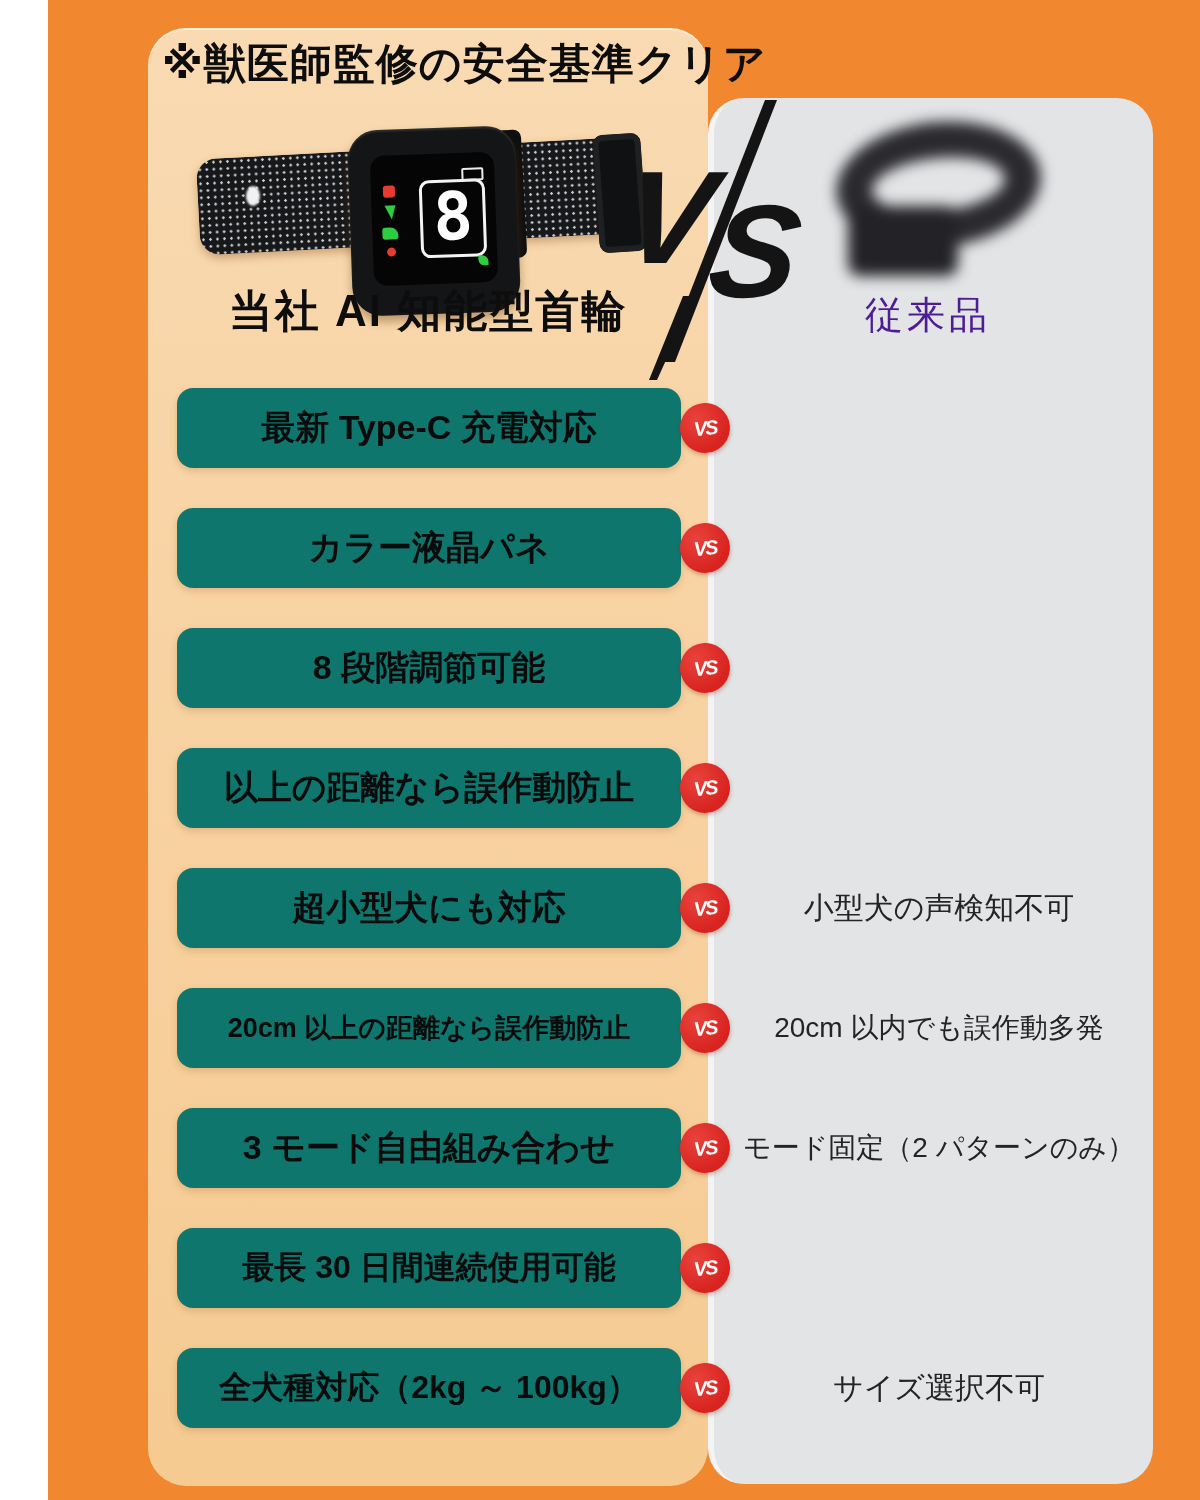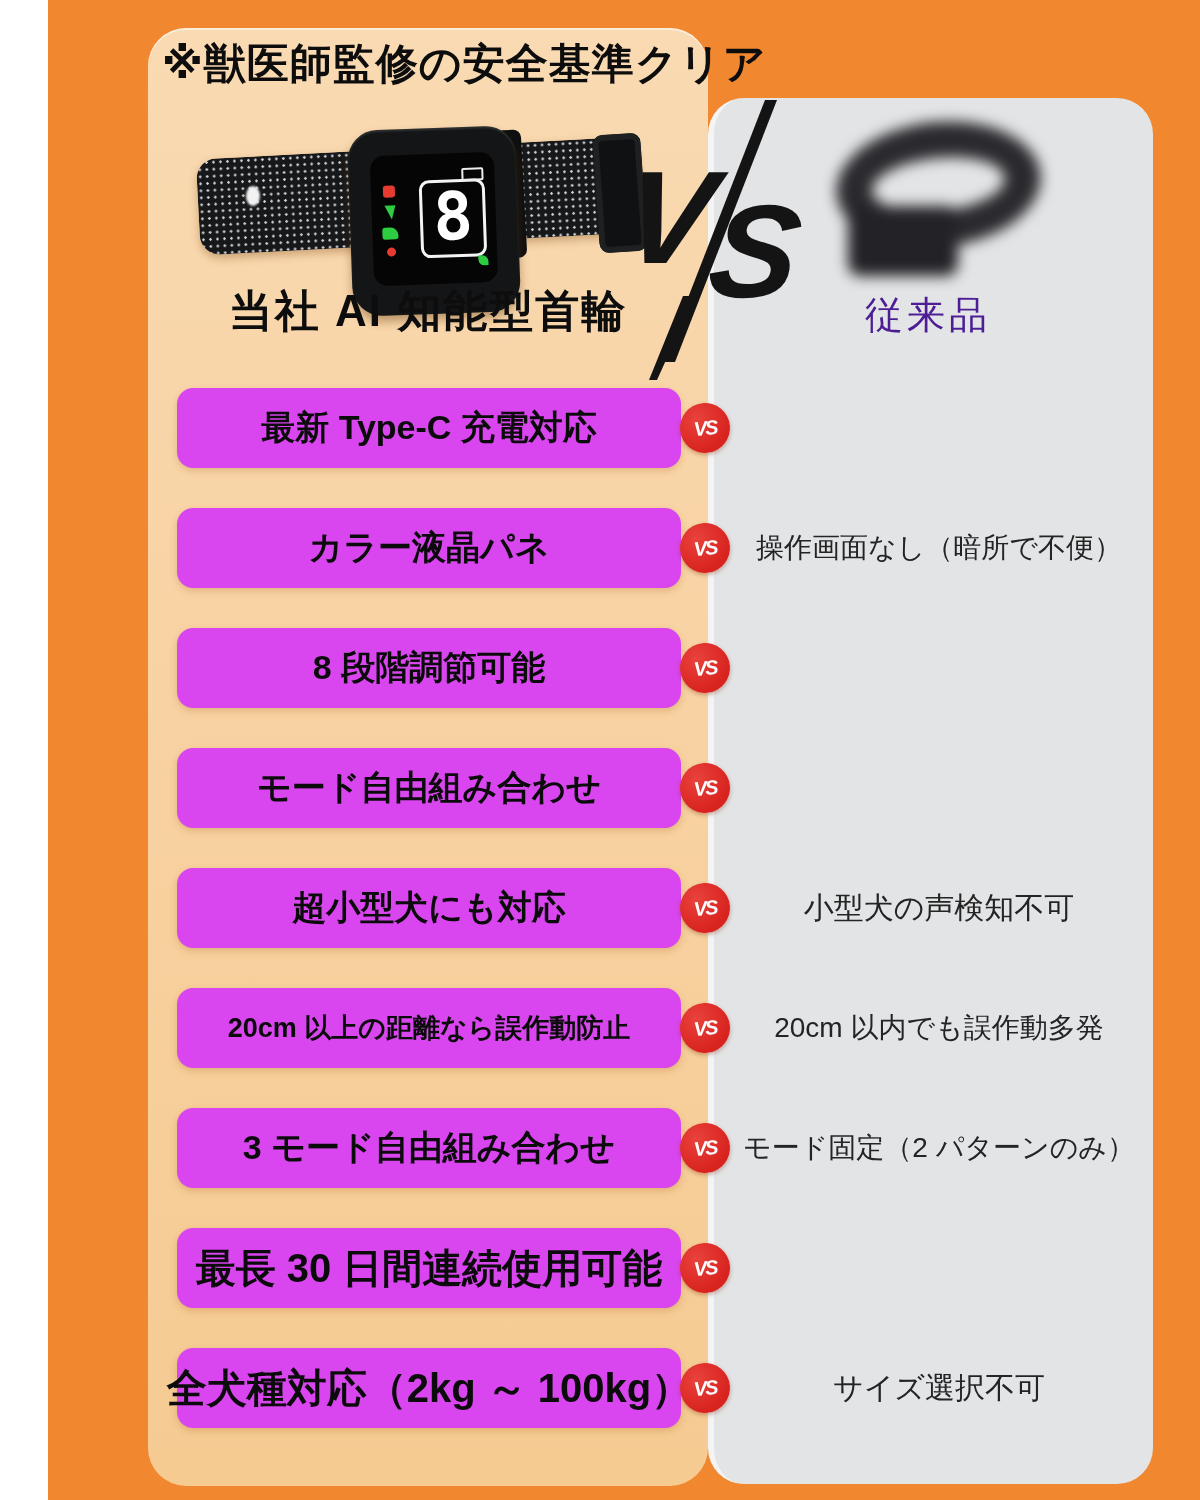--- a/index.html
+++ b/index.html
@@ -58,24 +58,24 @@
   .vs-big svg{position:absolute;left:0;top:0;}
 
   
   .old-collar{position:absolute;left:770px;top:110px;width:250px;height:185px;filter:blur(7px);}
   .old-ring{position:absolute;left:18px;top:12px;width:205px;height:125px;border:36px solid #2A2A2E;
     border-radius:50%;box-sizing:border-box;transform:rotate(-6deg);}
   .old-box{position:absolute;left:30px;top:96px;width:110px;height:70px;background:#232327;border-radius:12px;}
 
   
   .row{position:absolute;left:0;top:calc(388px + var(--i) * 120px);width:1200px;height:80px;}
-  .pill{position:absolute;left:129px;top:0;width:504px;height:80px;background:#d946ef;
+  .pill{position:absolute;left:129px;top:0;width:504px;height:80px;background:#0f766e;
     border-radius:16px;box-shadow:0 3px 7px rgba(170,105,40,.28);display:flex;align-items:center;
     justify-content:center;font-size:34px;font-weight:800;color:#0B0B0B;white-space:nowrap;}
-  .pill.f-md{font-size:40px;}
+  .pill.f-md{font-size:32px;}
   .pill.f-sm{font-size:27px;}
   .vs-badge{position:absolute;left:632px;top:15px;width:50px;height:50px;border-radius:50%;
     background:radial-gradient(circle at 35% 30%,#E9423C,#D8231F 70%);display:flex;align-items:center;justify-content:center;
     color:#FFFFFF;font-style:italic;font-weight:800;font-size:20px;letter-spacing:-2px;
     transform:rotate(-6deg);box-shadow:0 2px 4px rgba(120,40,10,.35);z-index:4;}
   .old-text{position:absolute;left:686px;top:0;width:410px;height:80px;display:flex;align-items:center;
     justify-content:center;font-size:30px;font-weight:400;color:#242424;white-space:nowrap;}
   .old-text.t-sm{font-size:28px;}
   .old-text.t-xs{font-size:26px;}
 </style>
@@ -130,30 +130,29 @@
   <div class="h-right">従来品</div>
 
   <div class="row" style="--i:0">
     <div class="pill">最新 Type-C 充電対応</div>
     <div class="vs-badge">VS</div>
   </div>
 
   <div class="row" style="--i:1">
     <div class="pill">カラー液晶パネ</div>
     <div class="vs-badge">VS</div>
-    <div class="old-text t-sm">操作画面なし（暗所で不便）</div>
   </div>
 
   <div class="row" style="--i:2">
     <div class="pill">8 段階調節可能</div>
     <div class="vs-badge">VS</div>
   </div>
 
   <div class="row" style="--i:3">
-    <div class="pill">モード自由組み合わせ</div>
+    <div class="pill">以上の距離なら誤作動防止</div>
     <div class="vs-badge">VS</div>
   </div>
 
   <div class="row" style="--i:4">
     <div class="pill">超小型犬にも対応</div>
     <div class="vs-badge">VS</div>
     <div class="old-text">小型犬の声検知不可</div>
   </div>
 
   <div class="row" style="--i:5">

